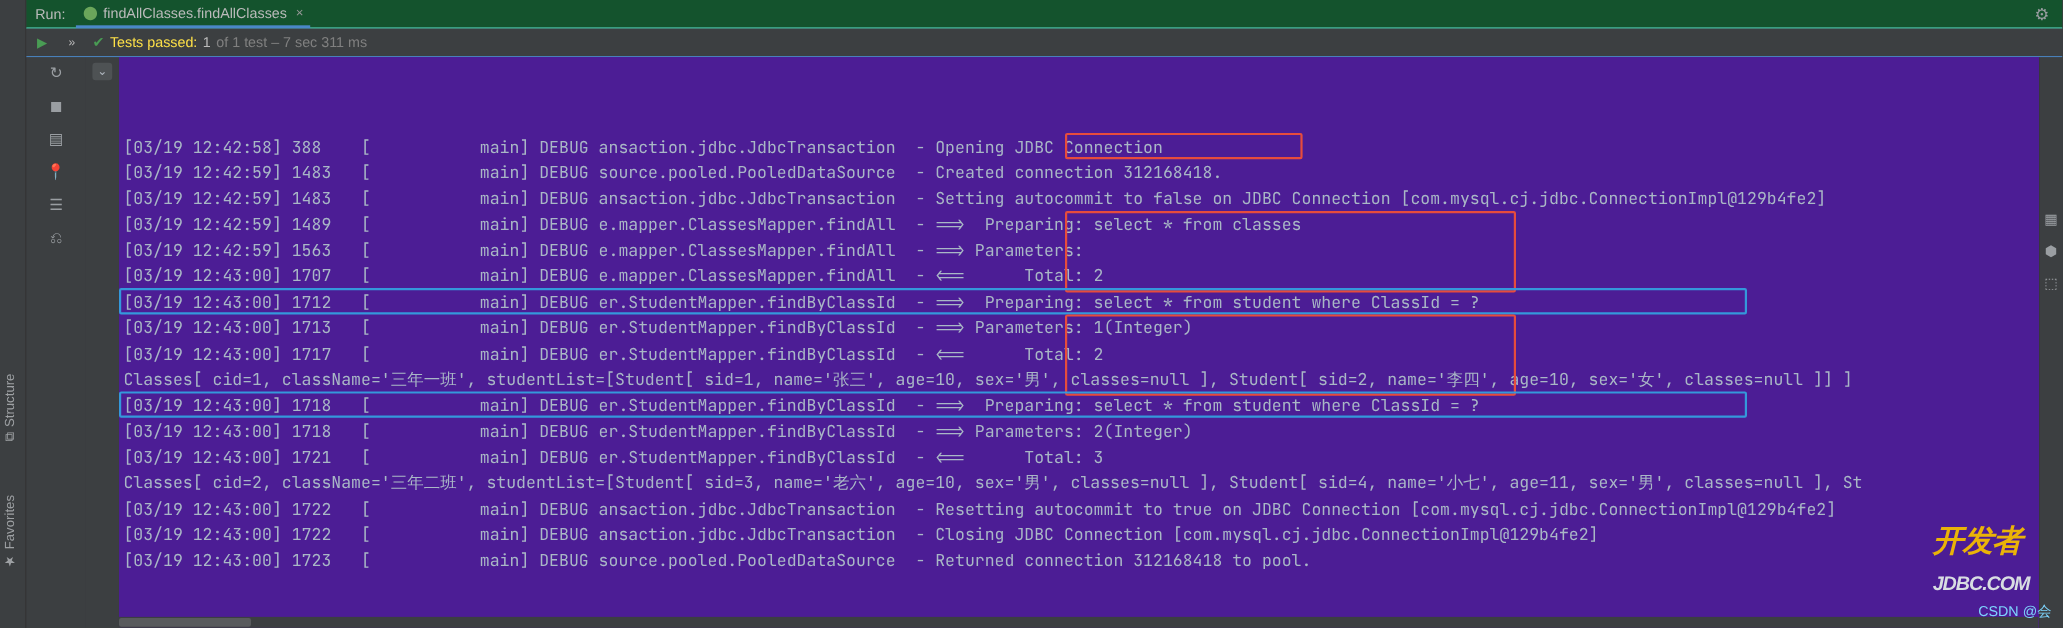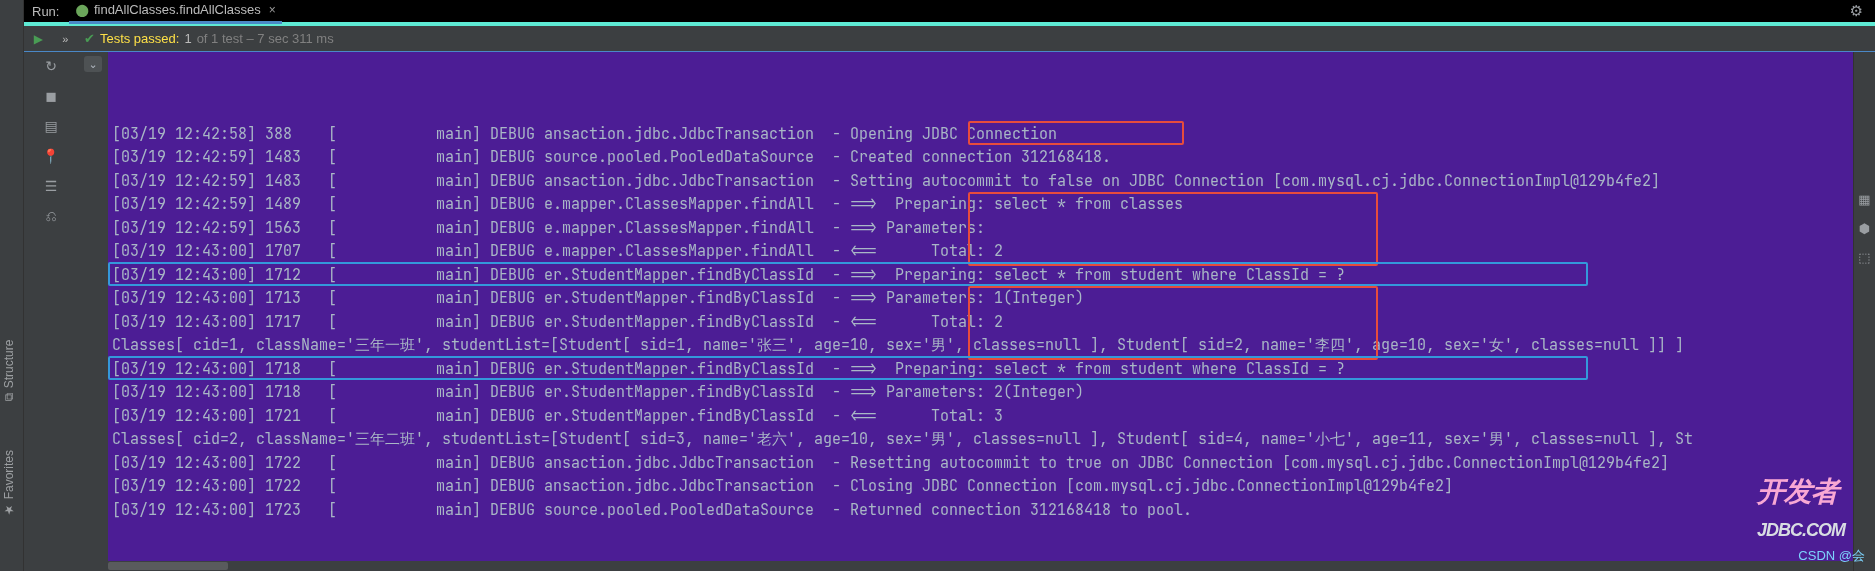--- a/index.html
+++ b/index.html
@@ -20,25 +20,25 @@
     border-right: 1px solid #323232;
     display: flex;
     flex-direction: column;
     align-items: center;
     padding-top: 10px;
     gap: 18px;
   }
   .main-area { flex: 1; display: flex; flex-direction: column; }
   .top-bar {
     height: 26px;
-    background: #000000;
+    background: #14532d;
     display: flex;
     align-items: center;
     padding: 0 8px;
-    border-bottom: 4px solid #5eead4;
+    border-bottom: 1px solid #5eead4;
   }
   .run-label { color: #bbbbbb; margin-right: 10px; }
   .tab {
     display: flex;
     align-items: center;
     height: 26px;
     padding: 0 6px;
     border-bottom: 3px solid #4a88c7;
     margin-right: auto;
   }
@@ -147,21 +147,21 @@
     position: absolute;
     right: 30px;
     bottom: 28px;
     font-size: 28px;
     font-weight: bold;
     color: #d8dde2;
     font-style: italic;
     letter-spacing: -1px;
     pointer-events: none;
   }
-  .logo-overlay .orange { color: #f9a8d4; }
+  .logo-overlay .orange { color: #eab308; }
   .scrollbar-h {
     position: absolute;
     bottom: 0;
     left: 0;
     right: 0;
     height: 10px;
     background: #3c3f41;
   }
   .scrollbar-h .thumb {
     position: absolute;

